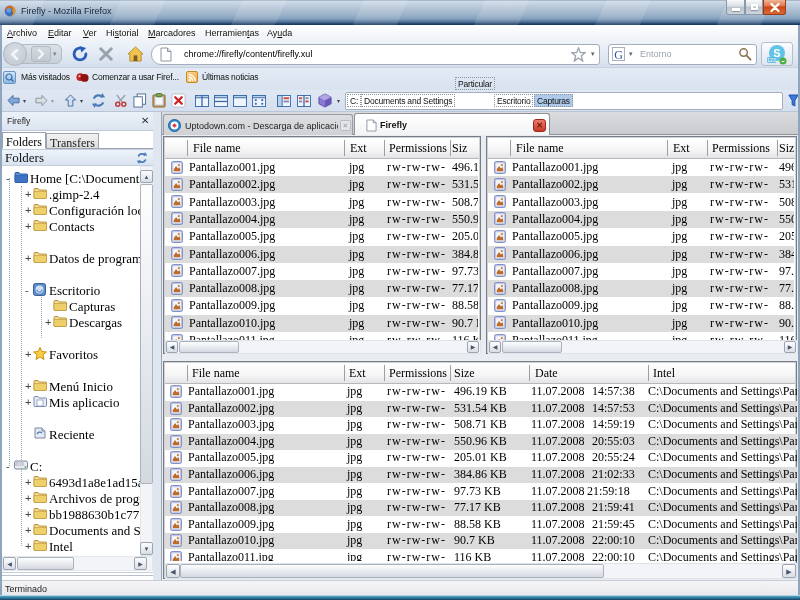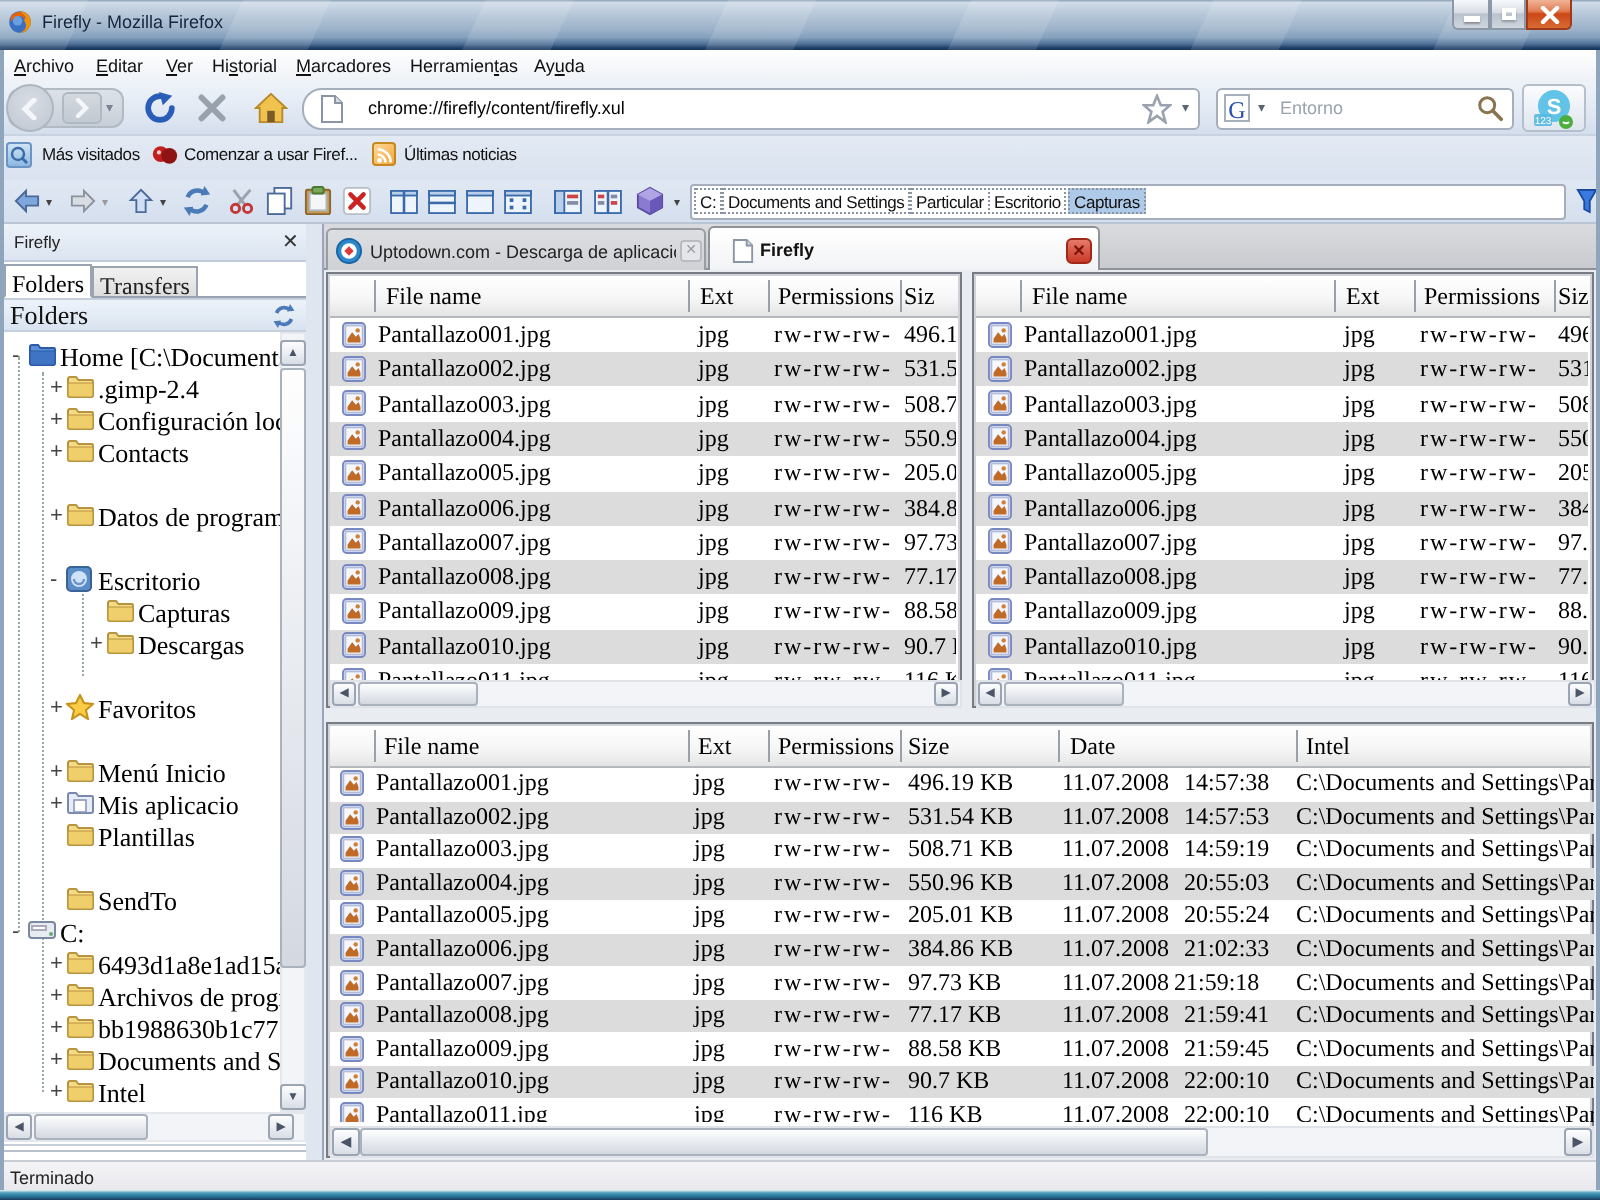--- a/index.html
+++ b/index.html
@@ -216,21 +216,21 @@
   </svg>
 <svg class="ab" style="left:318px;top:93px" width="14" height="15" viewBox="0 0 15 16">
     <path d="M7.5 1 L14 4.5 V11.5 L7.5 15 L1 11.5 V4.5 Z" fill="#8a7ad0" stroke="#5a4aa0"></path>
     <path d="M7.5 1 L14 4.5 L7.5 8 L1 4.5 Z" fill="#b0a4e4"></path>
     <path d="M7.5 8 L14 4.5 V11.5 L7.5 15 Z" fill="#6a58b8"></path>
   </svg>
 <span class="ab" style="left:337px;top:97px;color:#444;font-size:6px">▾</span>
 <div class="field ab" style="left:345px;top:92px;width:438px;height:18px;border-radius:2px"></div>
 <span class="ab" style="left:347px;top:94px;height:13px;border:1px dotted #8a94a0;font-size:8.5px;letter-spacing:-0.2px;color:#111;padding:1px 2px 0;white-space:nowrap">C:</span>
 <span class="ab" style="left:361px;top:94px;height:13px;border:1px dotted #8a94a0;font-size:8.5px;letter-spacing:-0.2px;color:#111;padding:1px 2px 0;white-space:nowrap">Documents and Settings</span>
-<span class="ab" style="left:455px;top:94px;height:13px;border:1px dotted #8a94a0;font-size:8.5px;letter-spacing:-0.2px;color:#111;padding:1px 2px 0;white-space:nowrap">Particular</span>
+<span class="ab" style="left:455px;top:77px;height:13px;border:1px dotted #8a94a0;font-size:8.5px;letter-spacing:-0.2px;color:#111;padding:1px 2px 0;white-space:nowrap">Particular</span>
 <span class="ab" style="left:494px;top:94px;height:13px;border:1px dotted #8a94a0;font-size:8.5px;letter-spacing:-0.2px;color:#111;padding:1px 2px 0;white-space:nowrap">Escritorio</span>
 <span class="ab" style="left:534px;top:94px;height:13px;background:#aecae8;border:1px dotted #8a94a0;font-size:8.5px;letter-spacing:-0.2px;color:#111;padding:1px 2px 0;white-space:nowrap">Capturas</span>
 <svg class="ab" style="left:788px;top:94px" width="11" height="13" viewBox="0 0 12 14">
     <path d="M1 1 L11 1 L7.5 7 L7.5 13 L4.5 11.5 L4.5 7 Z" fill="#3a7ae0" stroke="#1a4aa0"></path>
   </svg>
 <div id="sb-head" class="ab">
     <span class="ab" style="left:5px;top:4px;font-size:8.5px">Firefly</span>
     <span class="ab" style="left:139px;top:3px;font-size:10px;color:#333">✕</span>
   </div>
 <div id="sb-tabs" class="ab">
@@ -331,33 +331,27 @@
 <span class="ttxt" style="left:47px">Menú Inicio</span>
 </div>
 <div class="trow" style="top:228px">
 <span class="tw" style="left:23px;top:2px">+</span>
 <span class="ticon" style="left:31px"><svg width="14" height="12" viewBox="0 0 14 12">
           <path d="M1 2.5 Q1 1.5 2 1.5 H5 L6.2 3 H13 Q13.5 3 13.5 4 V10.5 Q13.5 11.5 12.5 11.5 H2 Q1 11.5 1 10.5 Z" fill="#e8ecf6" stroke="#7a88b0" stroke-width="1"></path>
           <rect x="4" y="5" width="6" height="6" fill="#fff" stroke="#8a98b8" stroke-width="0.8"></rect>
         </svg></span>
 <span class="ttxt" style="left:47px">Mis aplicacio</span>
 </div>
-<div class="trow" style="top:244px">
-<span class="ticon" style="left:31px"><svg width="14" height="12" viewBox="0 0 14 12">
-          <path d="M1 2.5 Q1 1.5 2 1.5 H5 L6.2 3 H13 Q13.5 3 13.5 4 V10.5 Q13.5 11.5 12.5 11.5 H2 Q1 11.5 1 10.5 Z" fill="#f5dc84" stroke="#b89440" stroke-width="1"></path>
-          <path d="M1 4.5 H13.5 V10.5 Q13.5 11.5 12.5 11.5 H2 Q1 11.5 1 10.5 Z" fill="#efcf6b" stroke="#b89440" stroke-width="0.6"></path>
-        </svg></span>
-<span class="ttxt" style="left:47px">Plantillas</span>
-</div>
-<div class="trow" style="top:276px">
-<span class="ticon" style="left:31px"><svg width="14" height="12" viewBox="0 0 14 12">
-          <path d="M1 2.5 Q1 1.5 2 1.5 H5 L6.2 3 H13 Q13.5 3 13.5 4 V10.5 Q13.5 11.5 12.5 11.5 H2 Q1 11.5 1 10.5 Z" fill="#f5dc84" stroke="#b89440" stroke-width="1"></path>
-          <path d="M1 4.5 H13.5 V10.5 Q13.5 11.5 12.5 11.5 H2 Q1 11.5 1 10.5 Z" fill="#efcf6b" stroke="#b89440" stroke-width="0.6"></path>
-        </svg></span>
-<span class="ttxt" style="left:47px">SendTo</span>
+<div class="trow" style="top:260px">
+<span class="ticon" style="left:31px"><svg width="14" height="12" viewBox="0 0 14 12">
+          <path d="M2 1 H9 L12 4 V11 H2 Z" fill="#e4e9f2" stroke="#7a88a0"></path>
+          <path d="M9 1 V4 H12" fill="#c8d2e0" stroke="#7a88a0"></path>
+          <path d="M4 7 a3 3 0 015 -1" stroke="#4a7ab8" fill="none" stroke-width="1.2"></path>
+        </svg></span>
+<span class="ttxt" style="left:47px">Reciente</span>
 </div>
 <div class="trow" style="top:292px">
 <span class="tw" style="left:4px;top:2px">-</span>
 <span class="ticon" style="left:12px"><svg width="14" height="12" viewBox="0 0 14 12">
           <rect x="0.5" y="2" width="13" height="8" rx="1.5" fill="#e8ecf2" stroke="#7a88a0"></rect>
           <rect x="2" y="4" width="7" height="2" fill="#fff" stroke="#aab"></rect>
           <circle cx="11.5" cy="8" r="1" fill="#6a7"></circle>
         </svg></span>
 <span class="ttxt" style="left:28px">C:</span>
 </div>

